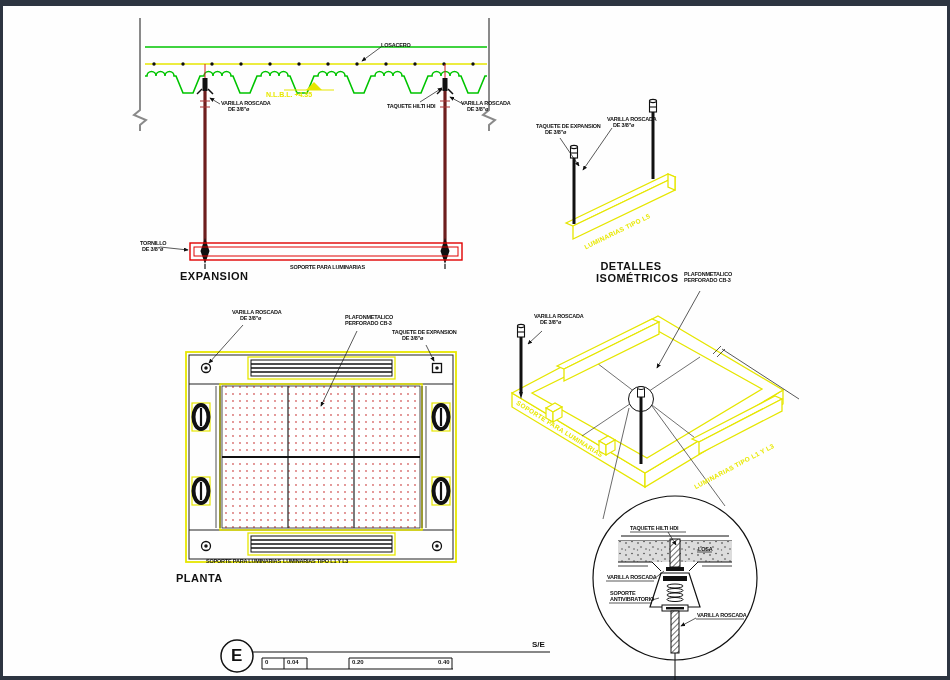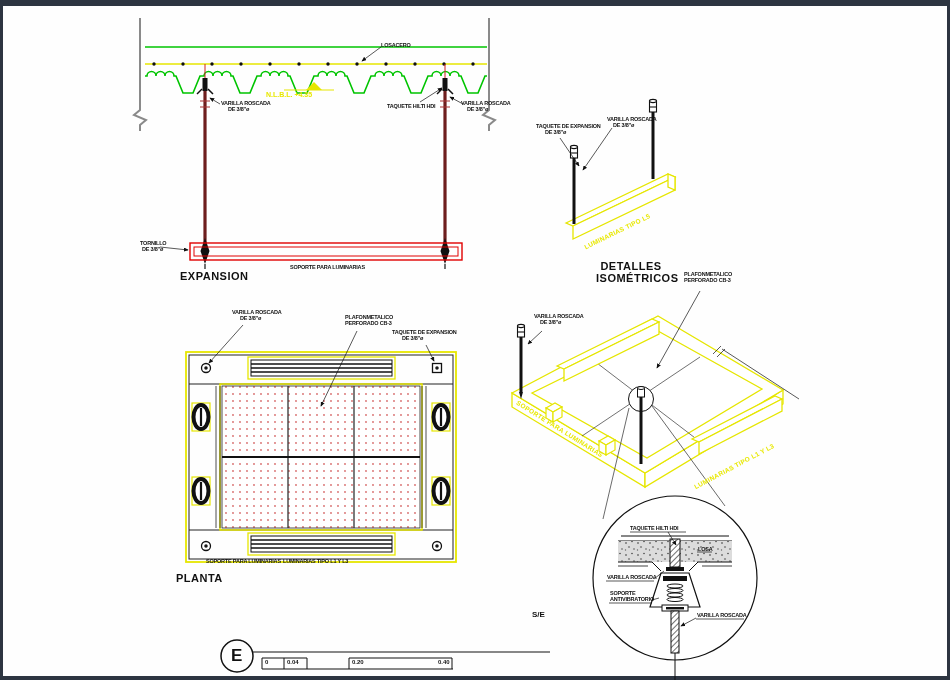--- a/index.html
+++ b/index.html
@@ -364,19 +364,19 @@
   <div class="ylw" style="left:693px;top:484px;transform:rotate(-28deg)">LUMINARIAS TIPO L1 Y L3</div>
 
   <div class="lbl" style="left:630px;top:525px">TAQUETE HILTI HDI</div>
   <div class="lbl" style="left:698px;top:546px">LOSA</div>
   <div class="lbl" style="left:607px;top:574px">VARILLA ROSCADA</div>
   <div class="lbl" style="left:610px;top:590px">SOPORTE</div>
   <div class="lbl" style="left:610px;top:596px">ANTIVIBRATORIO</div>
   <div class="lbl" style="left:697px;top:612px">VARILLA ROSCADA</div>
 
   <div class="eletter" style="left:231px;top:646px">E</div>
-  <div class="se" style="left:532px;top:610px">S/E</div>
+  <div class="se" style="left:532px;top:640px">S/E</div>
   <div class="tick" style="left:265px;top:659px">0</div>
   <div class="tick" style="left:287px;top:659px">0.04</div>
   <div class="tick" style="left:352px;top:659px">0.20</div>
   <div class="tick" style="left:438px;top:659px">0.40</div>
 
 </div>
 
 </body></html>

